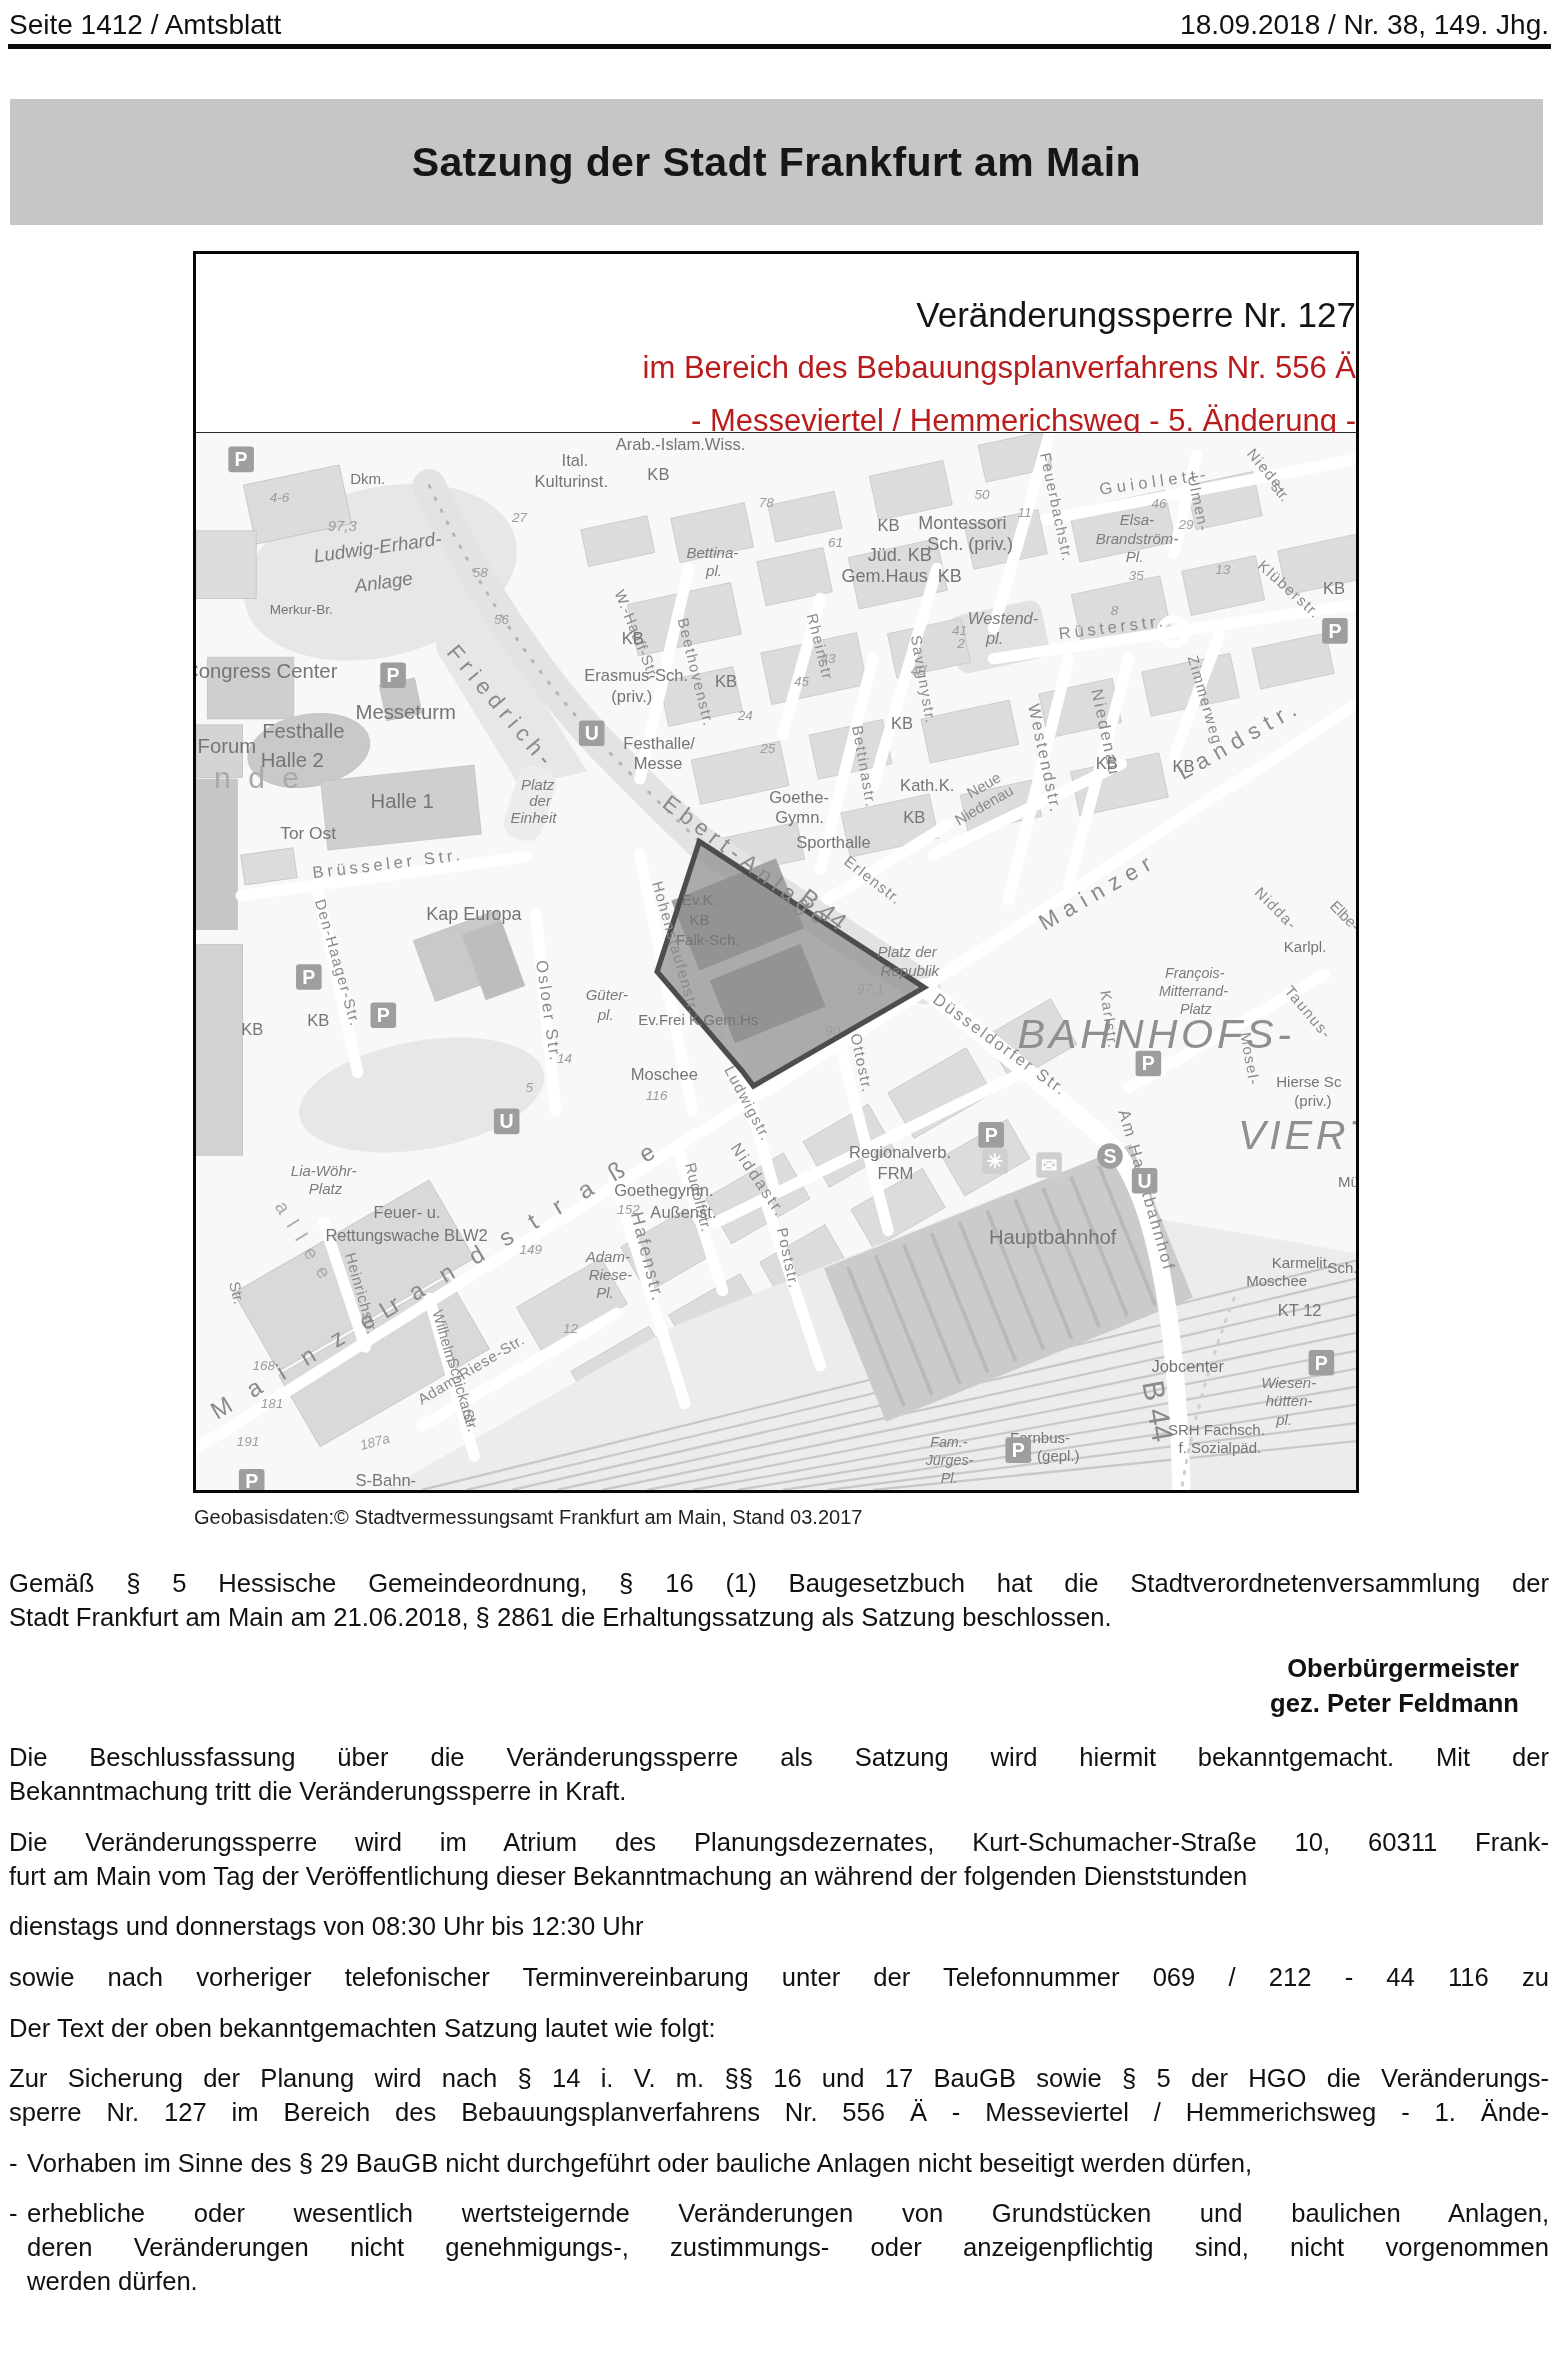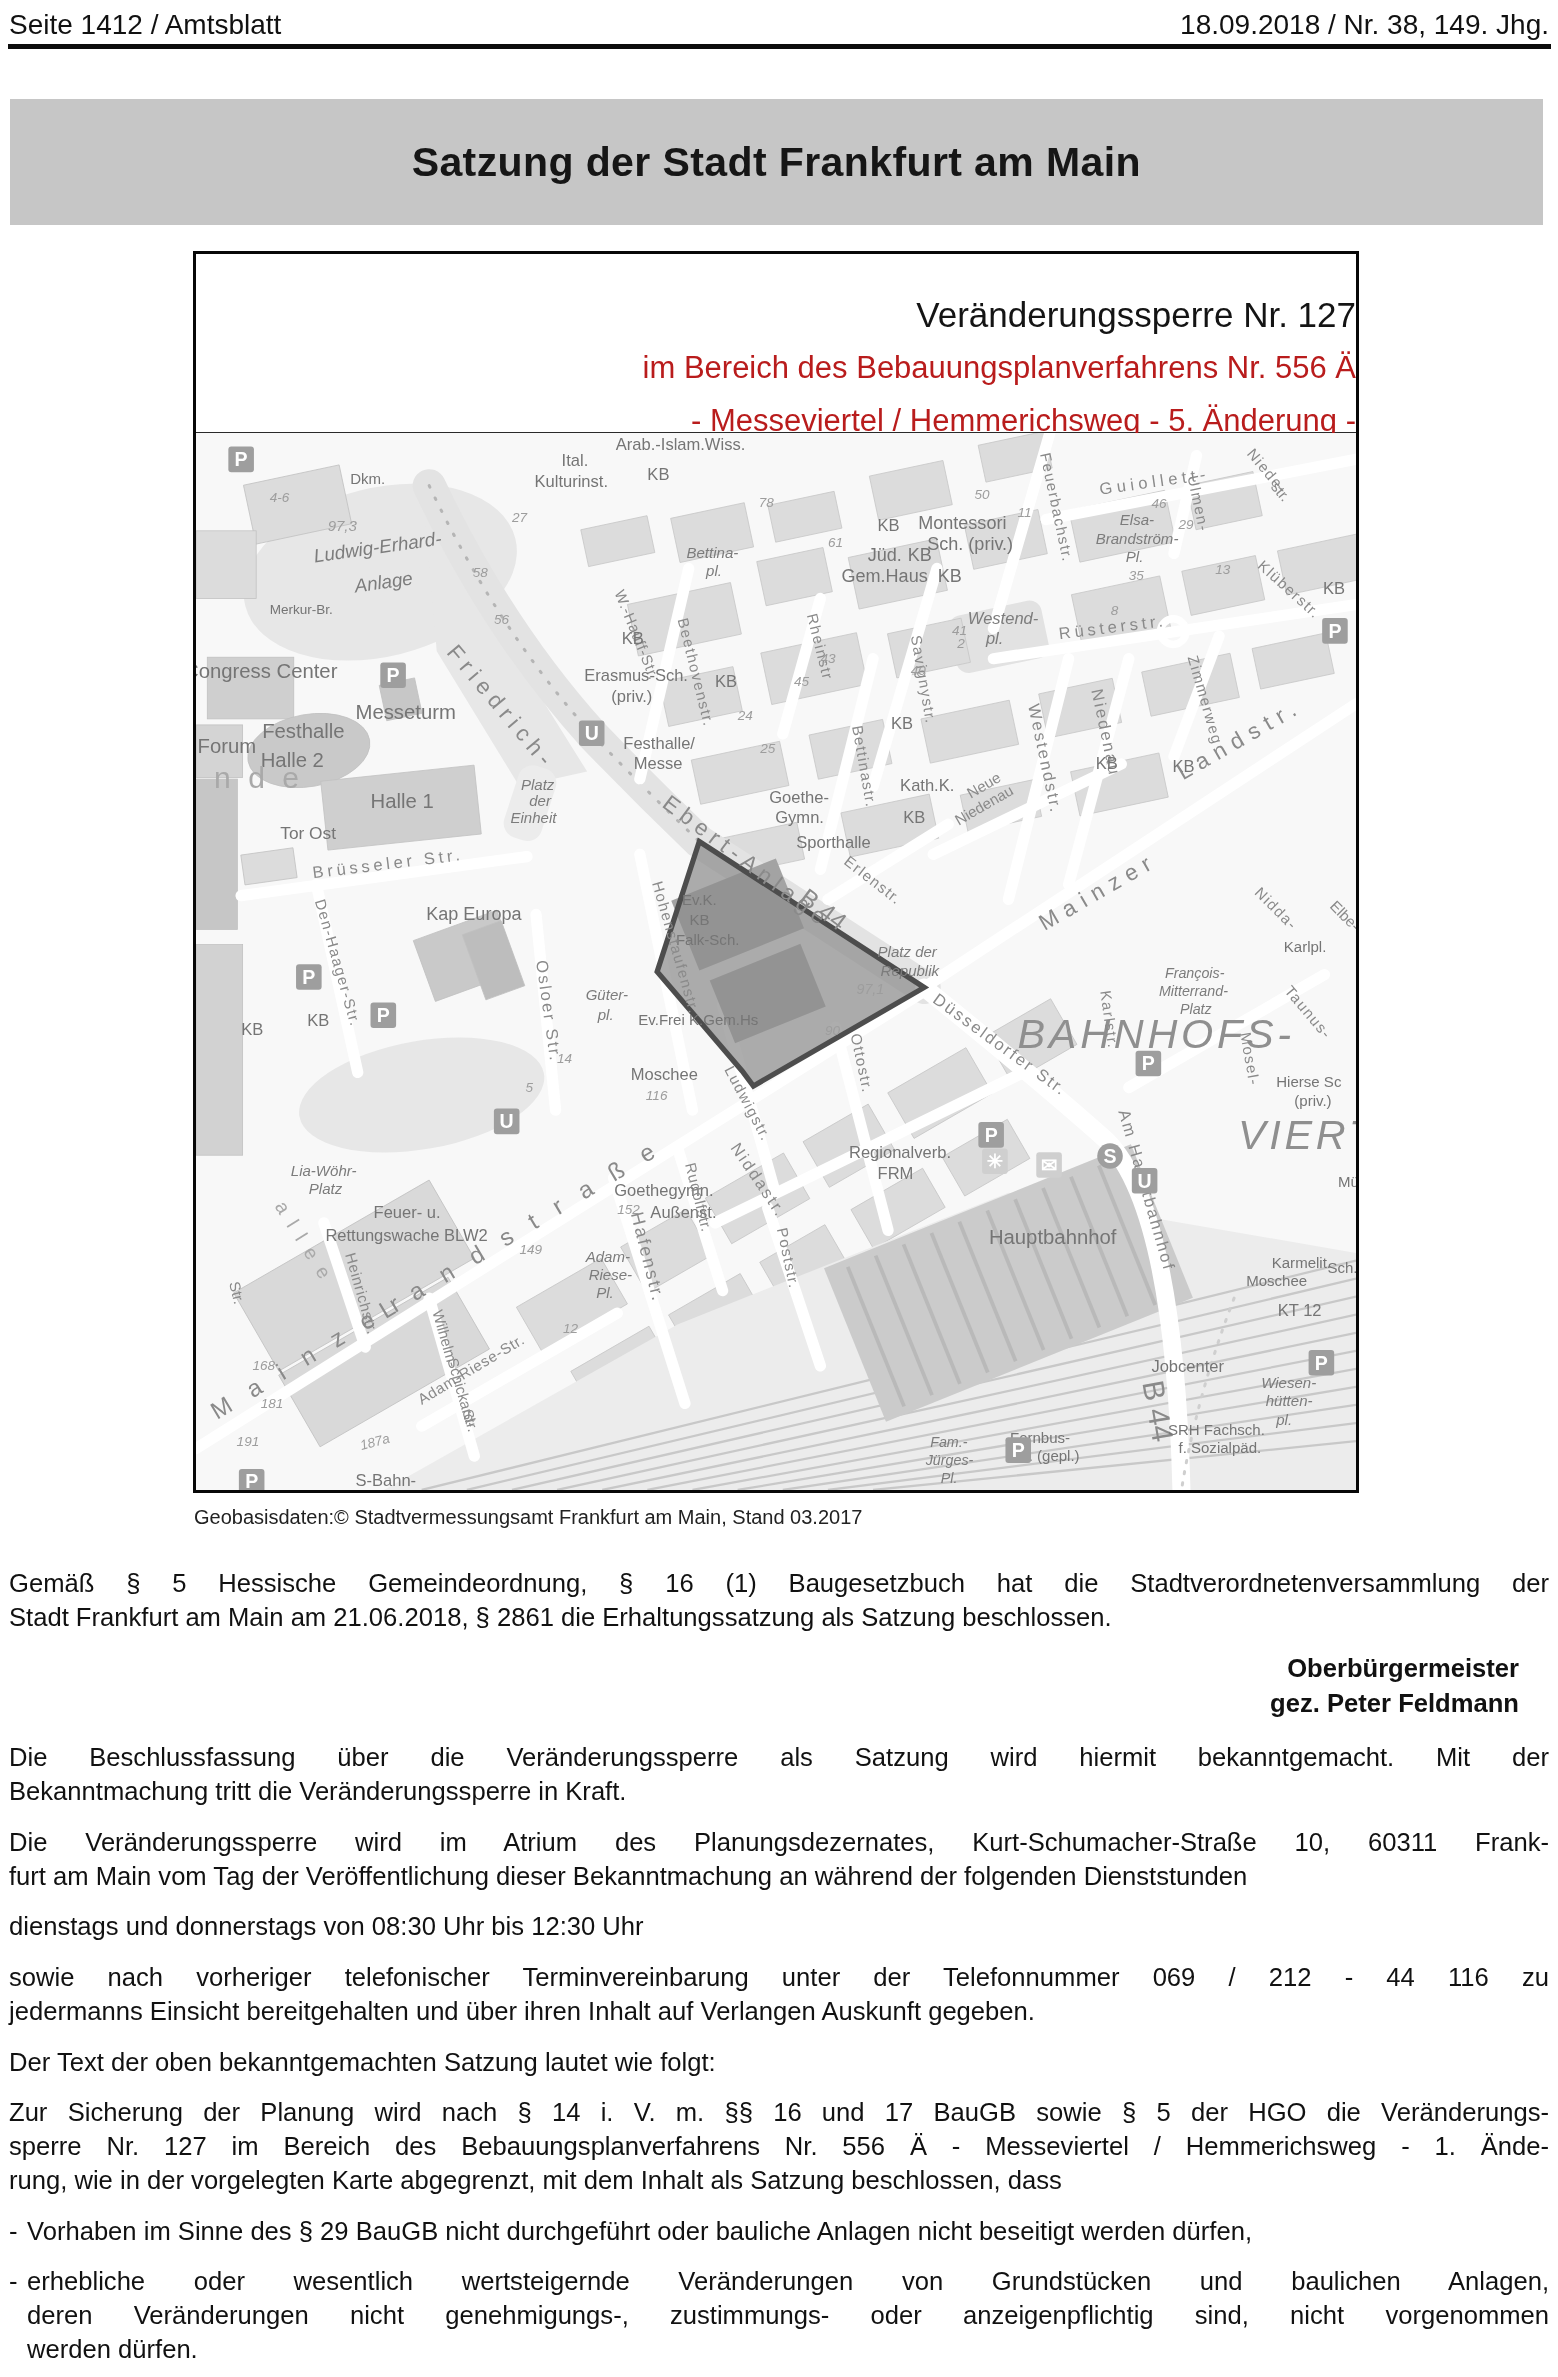--- a/index.html
+++ b/index.html
@@ -492,29 +492,27 @@
     </div>
     <div class="para">
       <div class="line jline">Die Veränderungssperre wird im Atrium des Planungsdezernates, Kurt-Schumacher-Straße 10, 60311 Frank-</div>
       <div class="line lline">furt am Main vom Tag der Veröffentlichung dieser Bekanntmachung an während der folgenden Dienststunden</div>
     </div>
     <div class="para">
       <div class="line lline">dienstags und donnerstags von 08:30 Uhr bis 12:30 Uhr</div>
     </div>
     <div class="para">
       <div class="line jline">sowie nach vorheriger telefonischer Terminvereinbarung unter der Telefonnummer 069 / 212 - 44 116 zu</div>
-      <div class="line lline">jedermanns Einsicht bereitgehalten und über ihren Inhalt auf Verlangen Auskunft gegeben.</div>
     </div>
     <div class="para">
       <div class="line lline">Der Text der oben bekanntgemachten Satzung lautet wie folgt:</div>
     </div>
     <div class="para">
       <div class="line jline">Zur Sicherung der Planung wird nach § 14 i. V. m. §§ 16 und 17 BauGB sowie § 5 der HGO die Veränderungs-</div>
       <div class="line jline">sperre Nr. 127 im Bereich des Bebauungsplanverfahrens Nr. 556 Ä - Messeviertel / Hemmerichsweg - 1. Ände-</div>
-      <div class="line lline">rung, wie in der vorgelegten Karte abgegrenzt, mit dem Inhalt als Satzung beschlossen, dass</div>
     </div>
     <div class="bullet">
       <div class="dash">-</div>
       <div class="btxt">
         <div class="line lline">Vorhaben im Sinne des § 29 BauGB nicht durchgeführt oder bauliche Anlagen nicht beseitigt werden dürfen,</div>
       </div>
     </div>
     <div class="bullet">
       <div class="dash">-</div>
       <div class="btxt">

